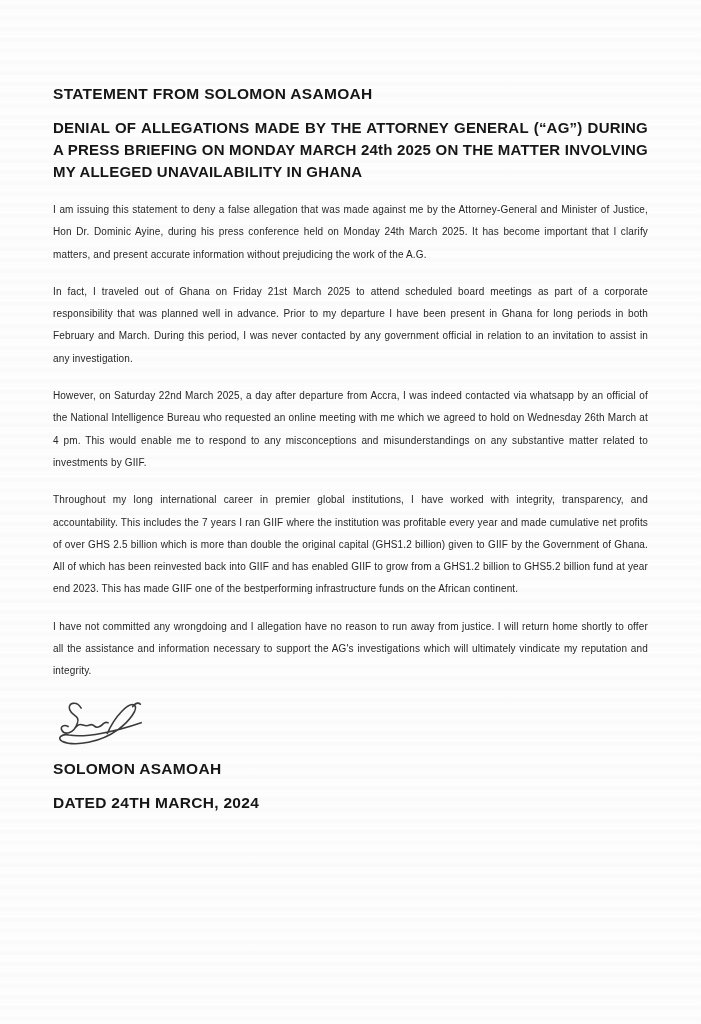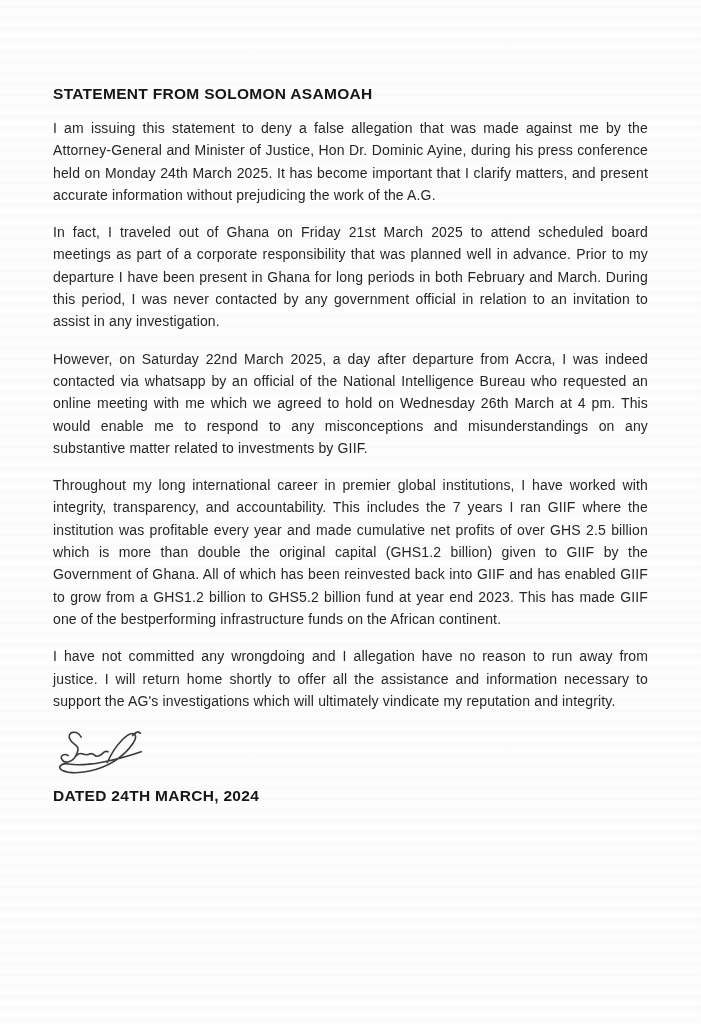--- a/index.html
+++ b/index.html
@@ -30,21 +30,21 @@
   .heading {
     font-size: 15px;
     font-weight: bold;
     line-height: 22px;
     letter-spacing: 0.2px;
     text-align: justify;
     color: #161616;
     margin-bottom: 16px;
   }
   .body-para {
-    font-size: 14px;
+    font-size: 10px;
     line-height: 22.3px;
     letter-spacing: 0.15px;
     text-align: justify;
     color: #262626;
     margin-bottom: 15px;
   }
   .signature-block {
     margin-top: 6px;
   }
   .signature-svg {
@@ -67,20 +67,21 @@
     color: #161616;
   }
 </style>
 </head>
 <body>
 
 <div class="page">
 
   <div class="title">STATEMENT FROM SOLOMON ASAMOAH</div>
 
+  <div class="heading">DENIAL OF ALLEGATIONS MADE BY THE ATTORNEY GENERAL (“AG”) DURING A PRESS BRIEFING ON MONDAY MARCH 24th 2025 ON THE MATTER INVOLVING MY ALLEGED UNAVAILABILITY IN GHANA</div>
 
   <p class="body-para">I am issuing this statement to deny a false allegation that was made against me by the Attorney-General and Minister of Justice, Hon Dr. Dominic Ayine, during his press conference held on Monday 24th March 2025.  It has become important that I clarify matters, and present accurate information without prejudicing the work of the A.G.</p>
 
 
   <p class="body-para">In fact, I traveled out of Ghana on Friday 21st March 2025 to attend scheduled board meetings as part of a corporate responsibility that was planned well in advance. Prior to my departure I have been present in Ghana for long periods in both February and March.  During this period, I was never contacted by any government official in relation to an invitation to assist in any investigation.</p>
 
   <p class="body-para">However, on Saturday 22nd March 2025, a day after departure from Accra, I was indeed contacted via whatsapp by an official of the National Intelligence Bureau who requested an online meeting with me which we agreed to hold on Wednesday 26th March at 4 pm. This would enable me to respond to any misconceptions and misunderstandings on any substantive matter related to investments by GIIF.</p>
 
   <p class="body-para">Throughout my long international career in premier global institutions, I have worked with integrity, transparency, and accountability. This includes the 7 years I ran GIIF where the institution was profitable every year and made cumulative net profits of over GHS 2.5 billion which is more than double the original capital (GHS1.2 billion) given to GIIF by the Government of Ghana. All of which has been reinvested back into GIIF and has enabled GIIF to grow from a GHS1.2 billion to GHS5.2 billion fund at year end 2023.  This has made GIIF one of the bestperforming infrastructure funds on the African continent.</p>
 
@@ -89,17 +90,18 @@
   <div class="signature-block">
     <svg class="signature-svg" width="100" height="54" viewBox="0 0 130 68" fill="none" xmlns="http://www.w3.org/2000/svg">
       <g stroke="#2a2a2a" stroke-width="2.1" stroke-linecap="round" fill="none" opacity="0.92">
         <path d="M34,12 C28,2 16,5 19,14 C22,23 33,21 29,32 C25,44 13,48 9,41 C6,36 12,33 17,36"></path>
         <path d="M28,36 C34,29 37,38 45,34 C52,31 50,40 58,36 C64,33 63,29 69,31"></path>
         <path d="M68,45 C78,22 96,4 103,8 C109,12 98,28 82,40 C60,56 26,63 9,55 C2,51 9,45 18,47 C40,51 80,42 112,31"></path>
         <path d="M101,10 C104,6 108,4 111,7"></path>
       </g>
     </svg>
 
+    <div class="signatory-name">SOLOMON ASAMOAH</div>
 
     <div class="date-line">DATED 24TH MARCH, 2024</div>
   </div>
 
 </div>
 
 </body></html>

